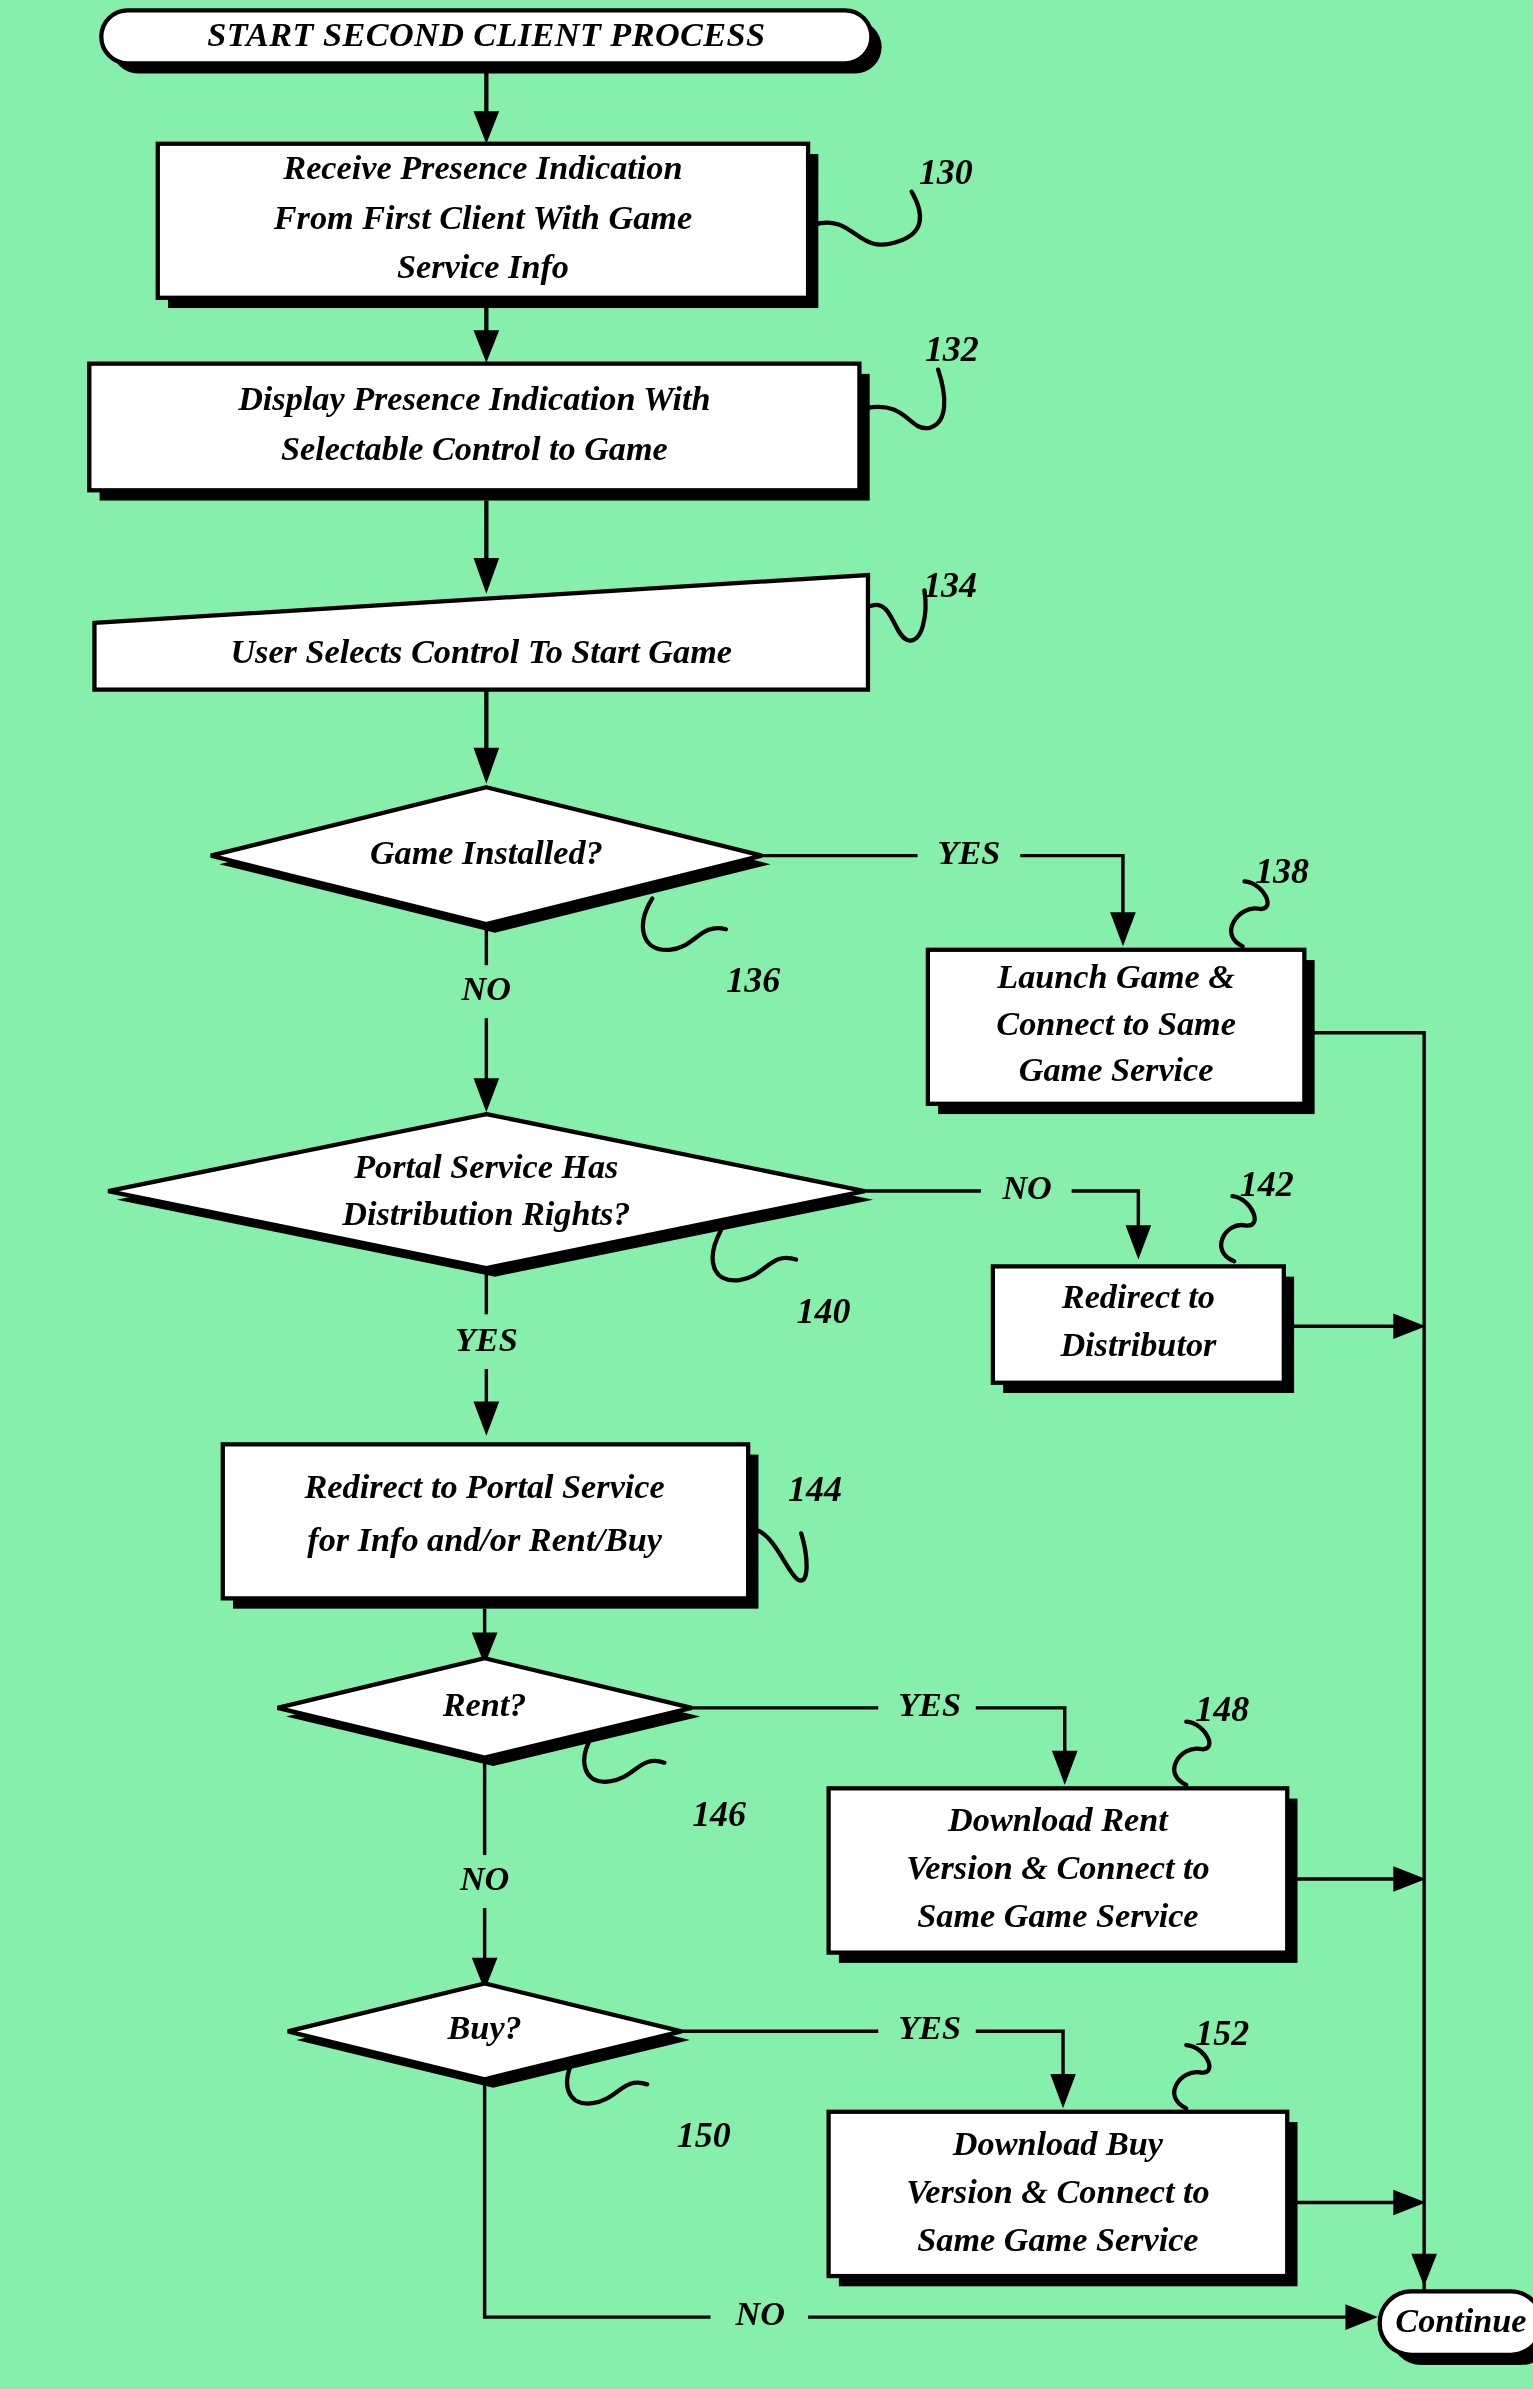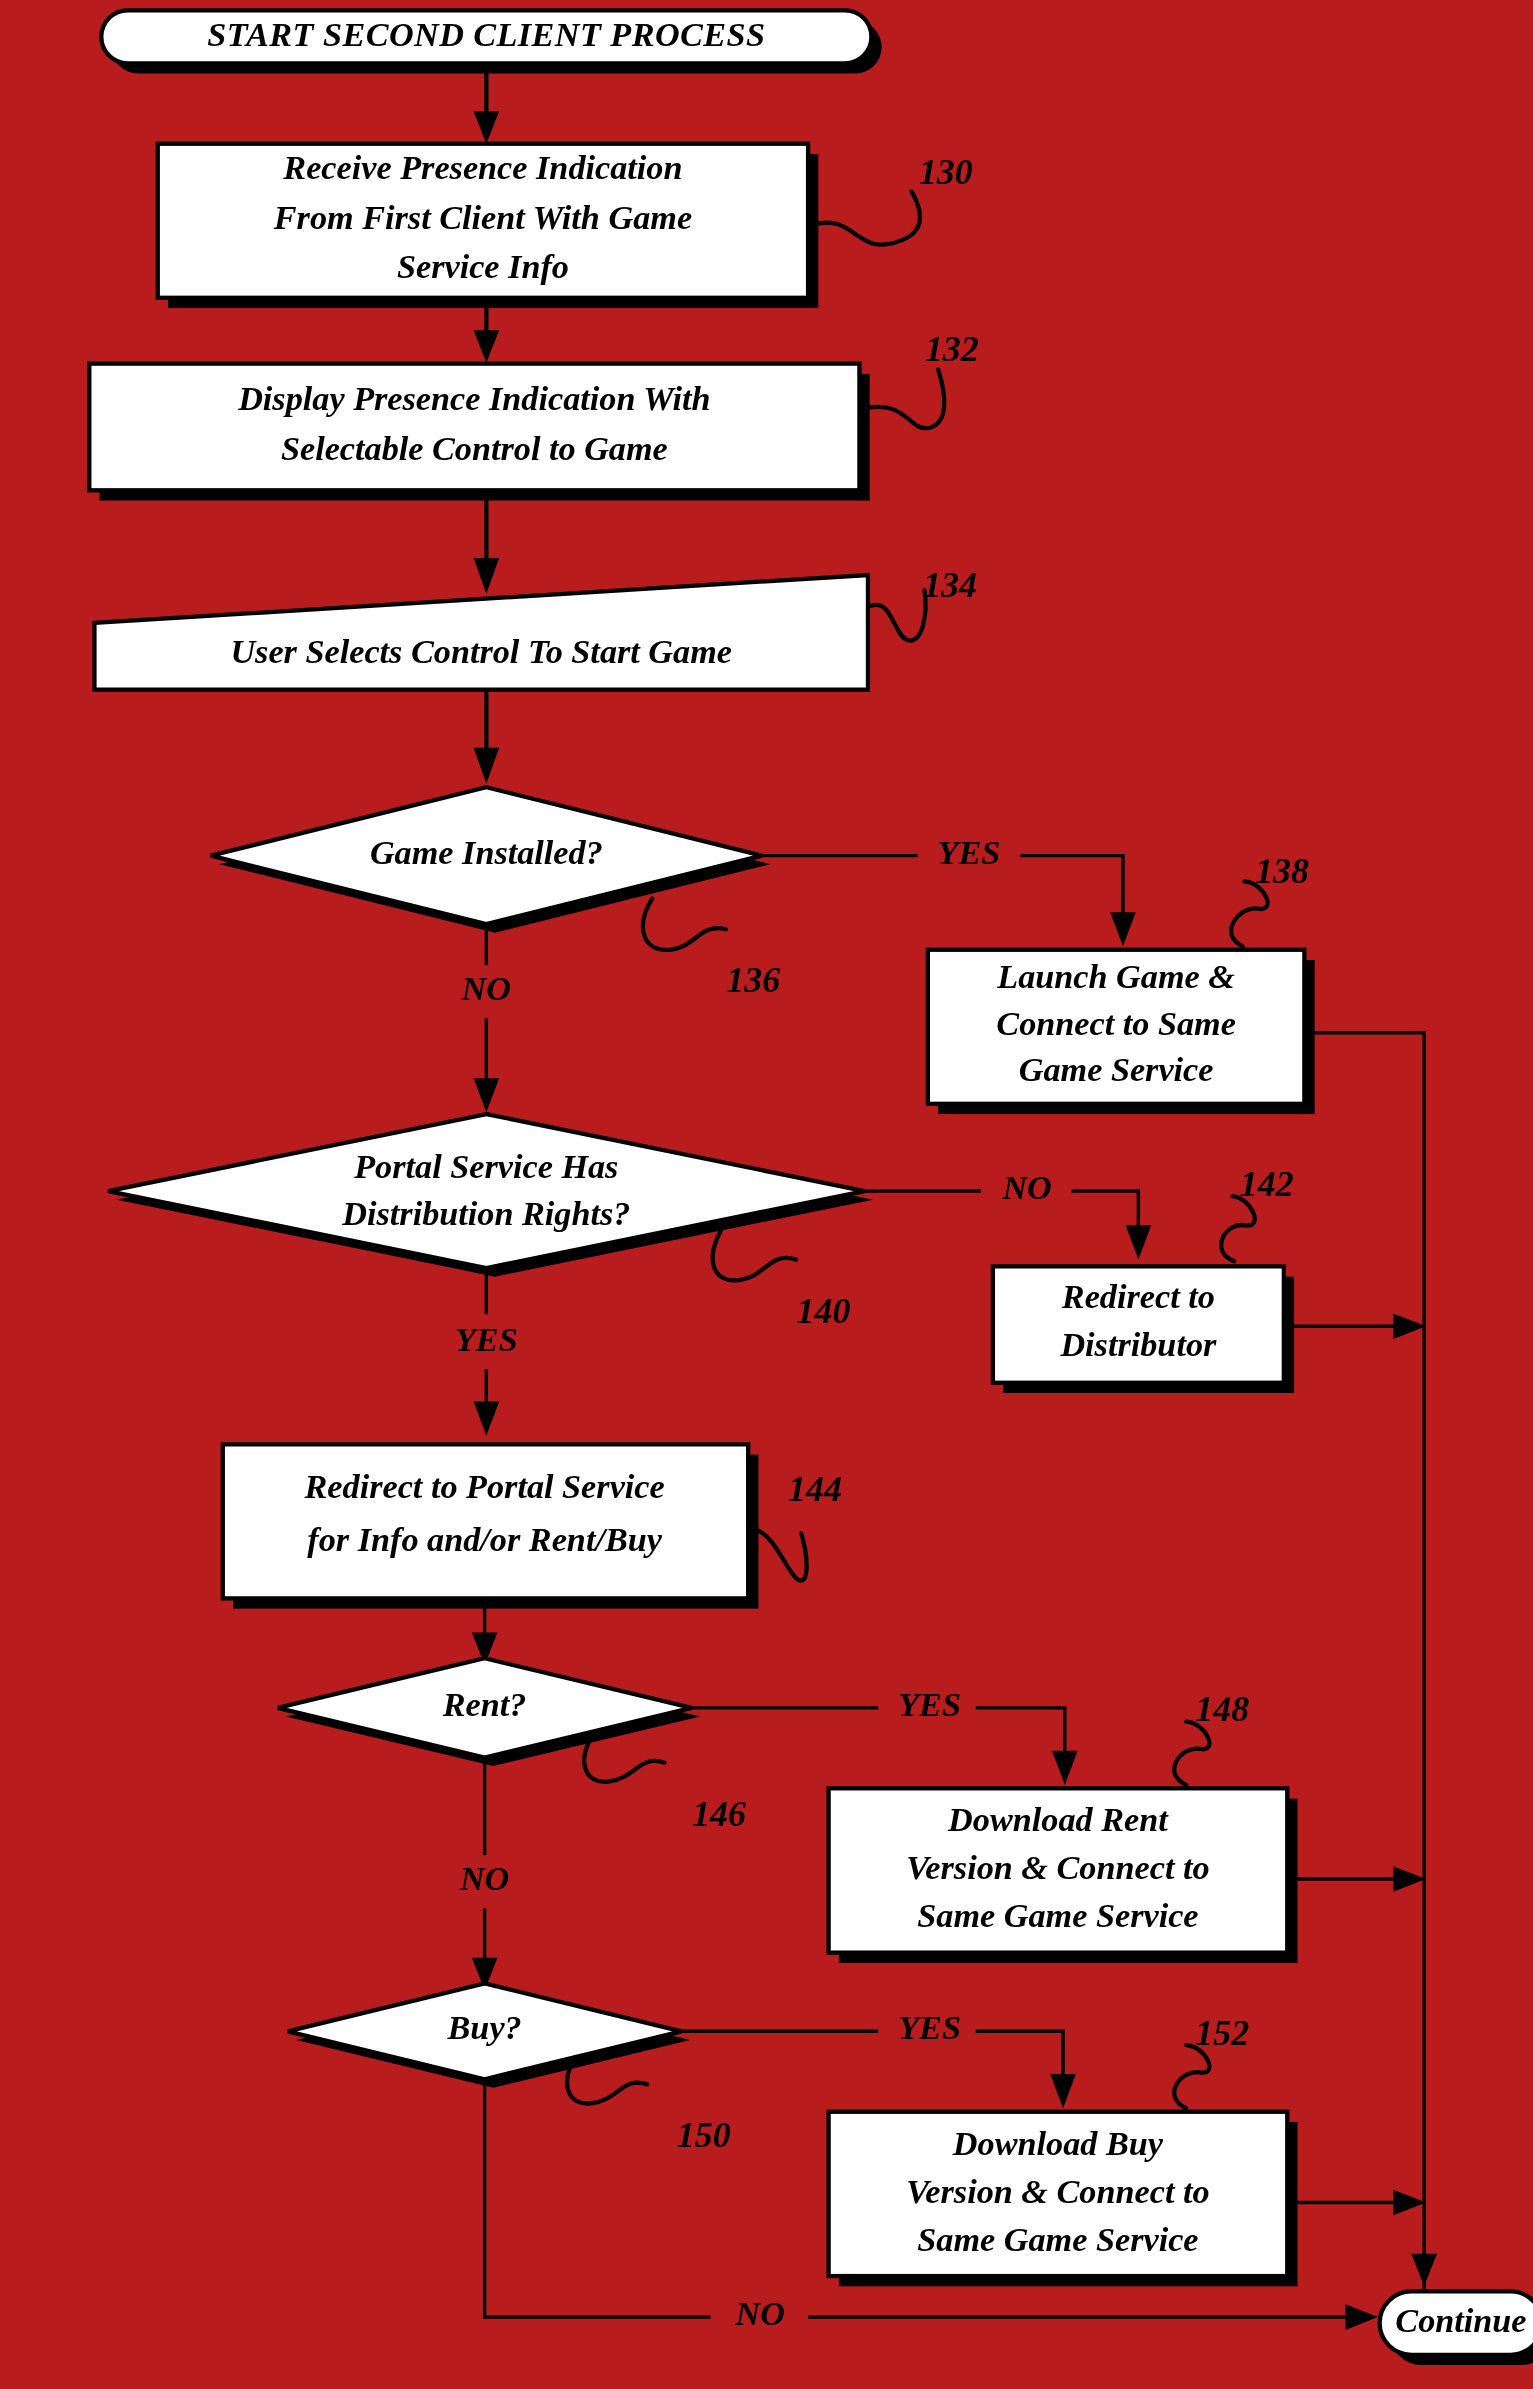--- a/index.html
+++ b/index.html
@@ -5,21 +5,21 @@
 <style>
   html, body {
     margin: 0;
     padding: 0;
     background: #ffffff;
   }
   #canvas {
     position: relative;
     width: 1534px;
     height: 2389px;
-    background: #b91c1c;
+    background: #86efac;
     overflow: hidden;
     font-family: "Liberation Serif", "DejaVu Serif", serif;
   }
   svg#diagram {
     position: absolute;
     left: 0;
     top: 0;
     width: 1534px;
     height: 2389px;
   }

